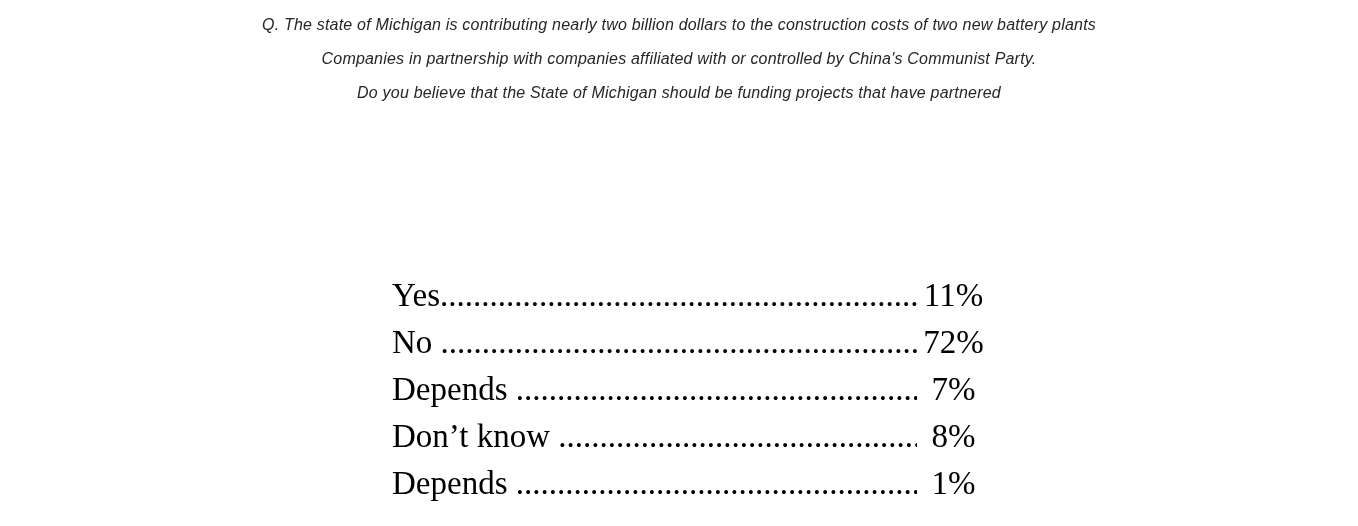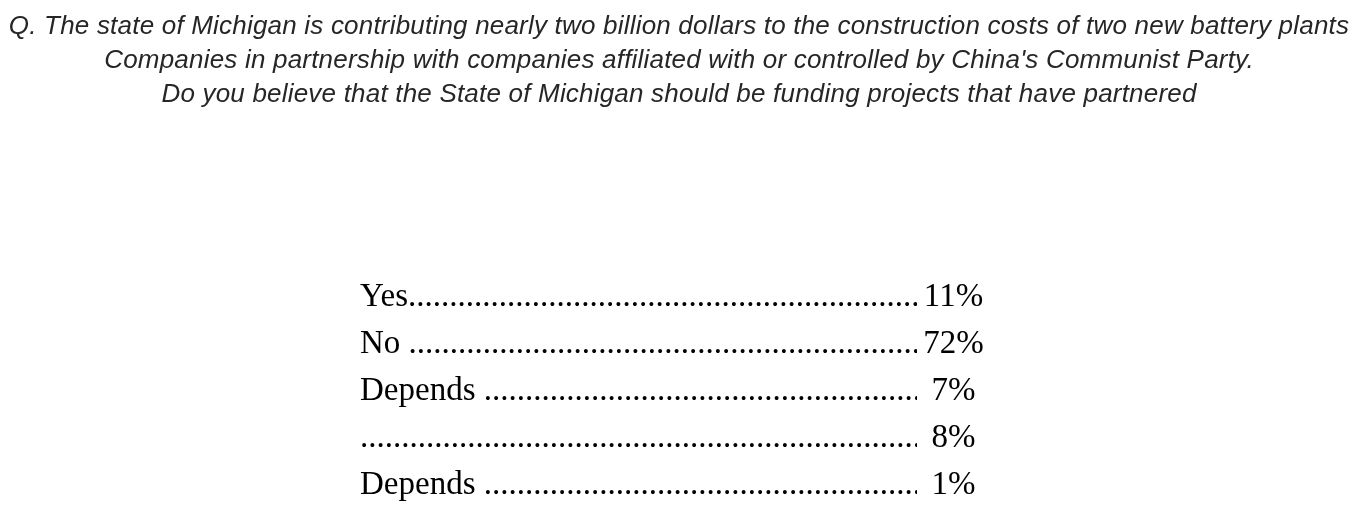--- a/index.html
+++ b/index.html
@@ -15,41 +15,42 @@
     width: 1358px;
     height: 526px;
     background: #ffffff;
   }
   
   .question {
     padding-top: 8px;
     text-align: center;
     font-family: "Liberation Sans", sans-serif;
     font-style: italic;
-    font-size: 26px;
+    font-size: 16px;
     line-height: 34px;
     color: #262626;
     letter-spacing: 0.2px;
   }
   .qline { white-space: nowrap; }
   
   .results {
     position: absolute;
     left: 360px;
     top: 272px;
     width: 625px;
     font-family: "Liberation Serif", "DejaVu Serif", serif;
     font-size: 33px;
     line-height: 47px;
     color: #000000;
   }
   .row {
     display: flex;
     align-items: stretch;
     height: 47px;
+    margin-left: 32px;
   }
   .row .label {
     flex: 0 0 auto;
     white-space: pre;  
   }
   .row .leader {
     flex: 1 1 auto;
     overflow: hidden;
     white-space: nowrap;
     min-width: 0;
@@ -86,20 +87,21 @@
       <span class="value">72%</span>
     </div>
 
     <div class="row">
       <span class="label">Depends </span>
       <span class="leader"><span>..............................................................................................................</span></span>
       <span class="value">7%</span>
     </div>
 
     <div class="row">
+      <span class="label">Don’t know </span>
       <span class="leader"><span>..............................................................................................................</span></span>
       <span class="value">8%</span>
     </div>
 
     <div class="row">
       <span class="label">Depends </span>
       <span class="leader"><span>..............................................................................................................</span></span>
       <span class="value">1%</span>
     </div>
 

